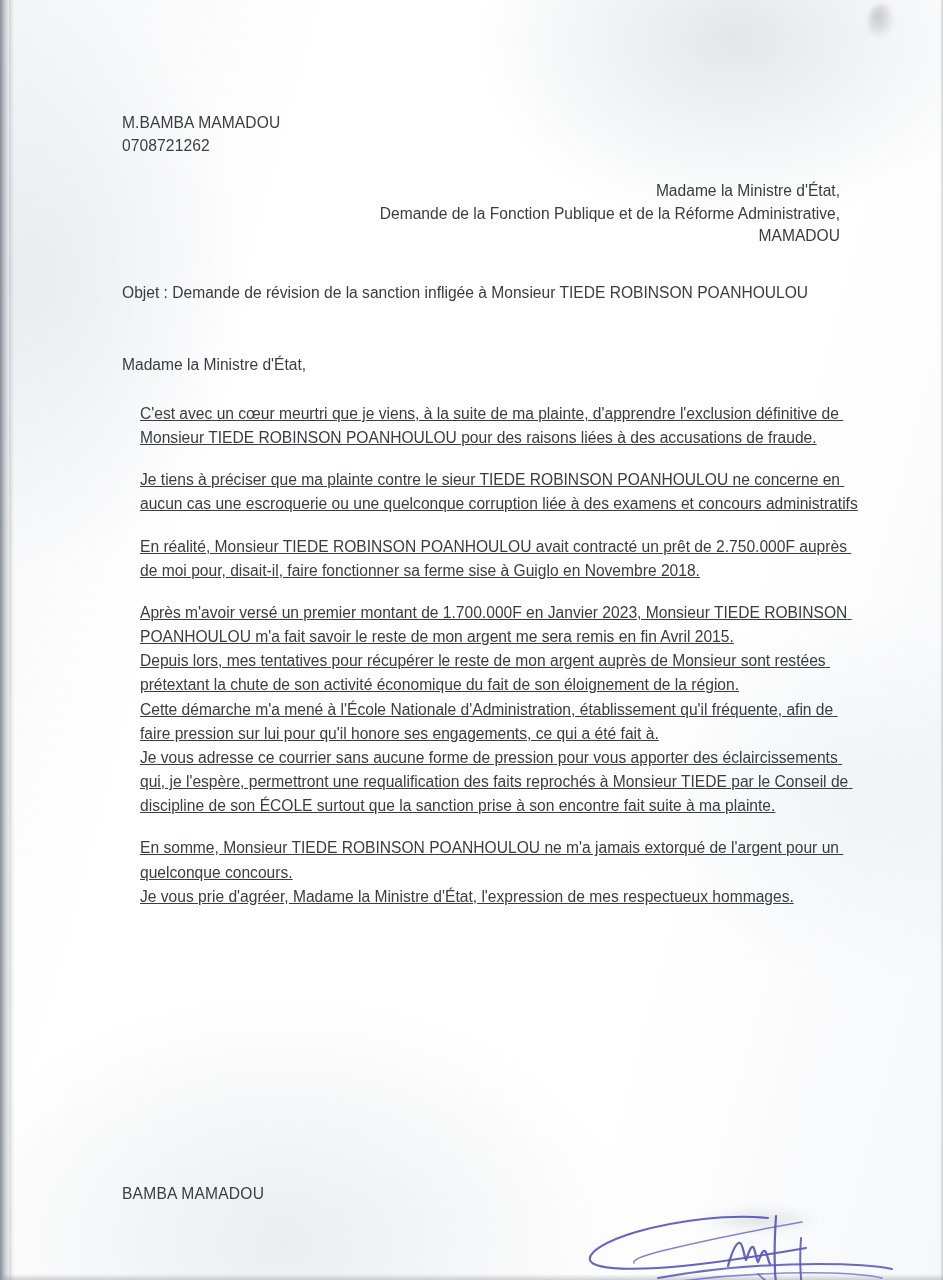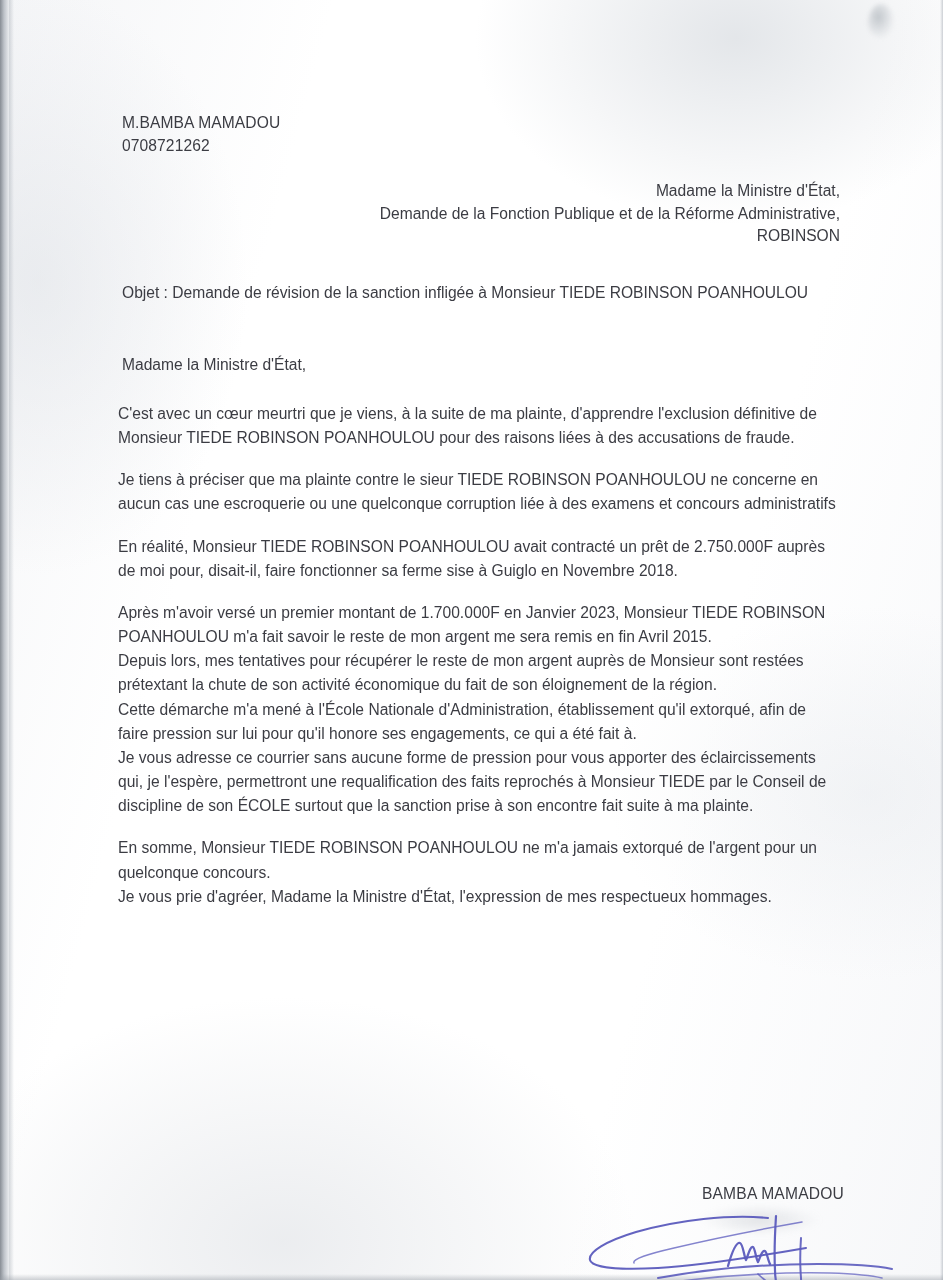--- a/index.html
+++ b/index.html
@@ -88,32 +88,31 @@
 
   .sender        { left: 112px; top: 112px;  width: 420px; }
   .sender div    { line-height: 1.45; letter-spacing: .1px; }
 
   .recipient     { left: 300px; top: 180px;  width: 530px; text-align: right; }
   .recipient div { line-height: 1.45; }
 
   .subject       { left: 112px; top: 281px;  width: 700px; line-height: 1.52; }
   .salutation    { left: 112px; top: 357px;  width: 500px; }
 
-  .body          { left: 108px; top: 402px;  width: 722px; }
+  .body          { left: 130px; top: 402px;  width: 722px; text-decoration: underline; }
   .body p {
     margin: 0 0 18px 0;
     line-height: 1.55;
     white-space: pre-wrap;
   }
   .body p.tight { margin-bottom: 0; }
 
   .signoff-name {
     left: 112px; top: 1186px;
     width: 722px;
-    text-align: right;
     letter-spacing: .2px;
   }
 
   
   .signature {
     position: absolute;
     left: 552px;
     top: 1212px;
     width: 372px;
     height: 74px;
@@ -137,34 +136,34 @@
   <div class="doc">
 
     <div class="blk sender">
       <div>M.BAMBA MAMADOU</div>
       <div>0708721262</div>
     </div>
 
     <div class="blk recipient">
       <div>Madame la Ministre d'État,</div>
       <div>Demande de la Fonction Publique et de la Réforme Administrative,</div>
-      <div>ROBINSON</div>
+      <div>MAMADOU</div>
     </div>
 
     <div class="blk subject">Objet : Demande de révision de la sanction infligée à Monsieur TIEDE ROBINSON POANHOULOU</div>
 
     <div class="blk salutation">Madame la Ministre d'État,</div>
 
     <div class="blk body">
       <p>C'est avec un cœur meurtri que je viens, à la suite de ma plainte, d'apprendre l'exclusion définitive de Monsieur TIEDE ROBINSON POANHOULOU pour des raisons liées à des accusations de fraude.</p>
       <p>Je tiens à préciser que ma plainte contre le sieur TIEDE ROBINSON POANHOULOU ne concerne en aucun cas une escroquerie ou une quelconque corruption liée à des examens et concours administratifs</p>
       <p>En réalité, Monsieur TIEDE ROBINSON POANHOULOU avait contracté un prêt de 2.750.000F auprès de moi pour, disait-il, faire fonctionner sa ferme sise à Guiglo en Novembre 2018.</p>
       <p class="tight">Après m'avoir versé un premier montant de 1.700.000F en Janvier 2023, Monsieur TIEDE ROBINSON POANHOULOU m'a fait savoir le reste de mon argent me sera remis en fin Avril 2015.</p>
       <p class="tight">Depuis lors, mes tentatives pour récupérer le reste de mon argent auprès de Monsieur sont restées prétextant la chute de son activité économique du fait de son éloignement de la région.</p>
-      <p class="tight">Cette démarche m'a mené à l'École Nationale d'Administration, établissement qu'il extorqué, afin de faire pression sur lui pour qu'il honore ses engagements, ce qui a été fait à.</p>
+      <p class="tight">Cette démarche m'a mené à l'École Nationale d'Administration, établissement qu'il fréquente, afin de faire pression sur lui pour qu'il honore ses engagements, ce qui a été fait à.</p>
       <p>Je vous adresse ce courrier sans aucune forme de pression pour vous apporter des éclaircissements qui, je l'espère, permettront une requalification des faits reprochés à Monsieur TIEDE par le Conseil de discipline de son ÉCOLE surtout que la sanction prise à son encontre fait suite à ma plainte.</p>
       <p class="tight">En somme, Monsieur TIEDE ROBINSON POANHOULOU ne m'a jamais extorqué de l'argent pour un quelconque concours.</p>
       <p>Je vous prie d'agréer, Madame la Ministre d'État, l'expression de mes respectueux hommages.</p>
     </div>
 
     <div class="blk signoff-name">BAMBA MAMADOU</div>
 
     <div class="signature">
       <svg width="372" height="74" viewBox="0 0 372 74" fill="none" xmlns="http://www.w3.org/2000/svg" aria-hidden="true">
         <g stroke="#5b5bbd" fill="none" stroke-linecap="round" stroke-linejoin="round">

